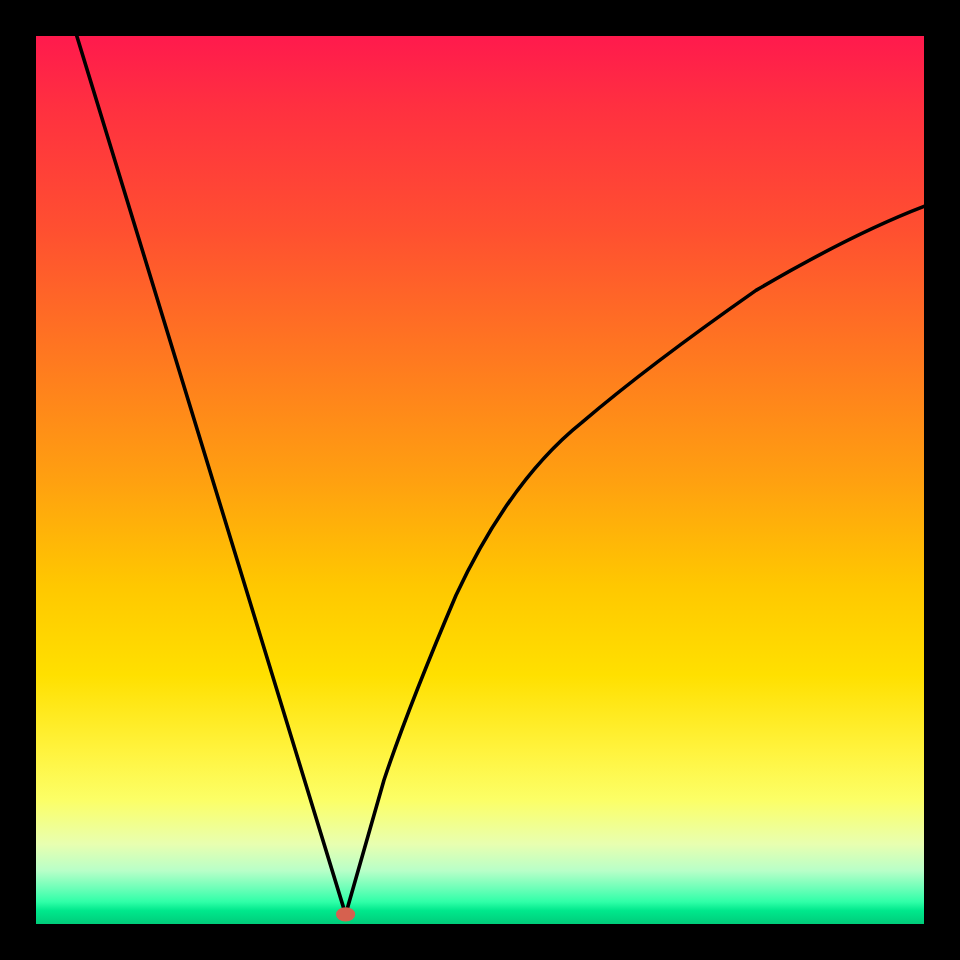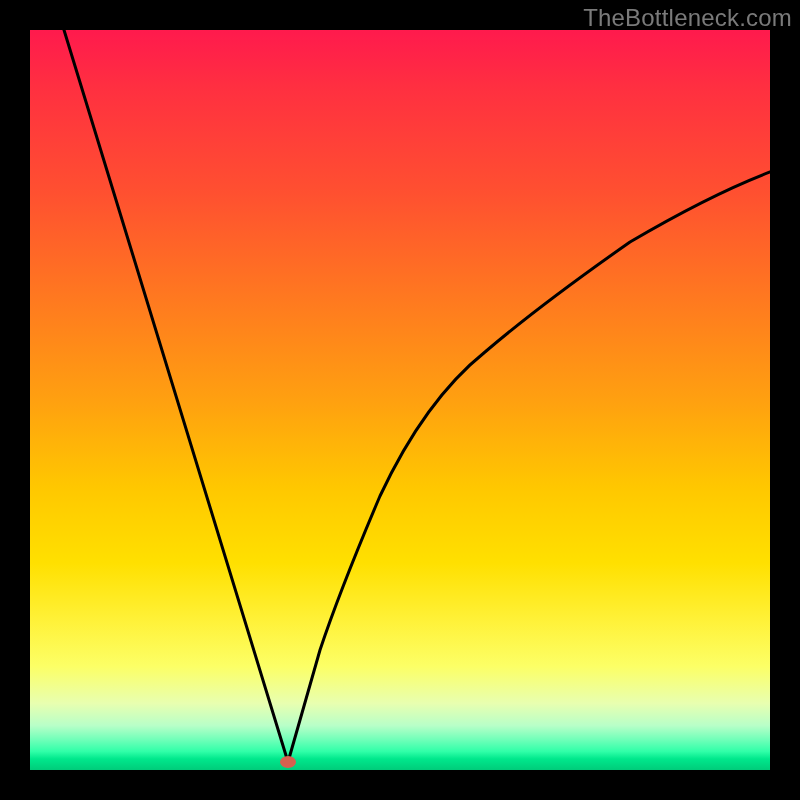--- a/index.html
+++ b/index.html
@@ -74,14 +74,13 @@
     <path d="M 258 732
              Q 270 690 290 620
              Q 310 560 350 466
              Q 395 370 455 322
              Q 510 275 600 212
              Q 680 165 740 142" stroke="#000" stroke-width="3" fill="none" stroke-linecap="round"></path>
 
     <ellipse cx="258" cy="732" rx="8" ry="6" fill="#d6614f"></ellipse>
   </svg>
 
-  <div class="watermark">TheBottleneck.com</div>
 </div>
 
 </body></html>

